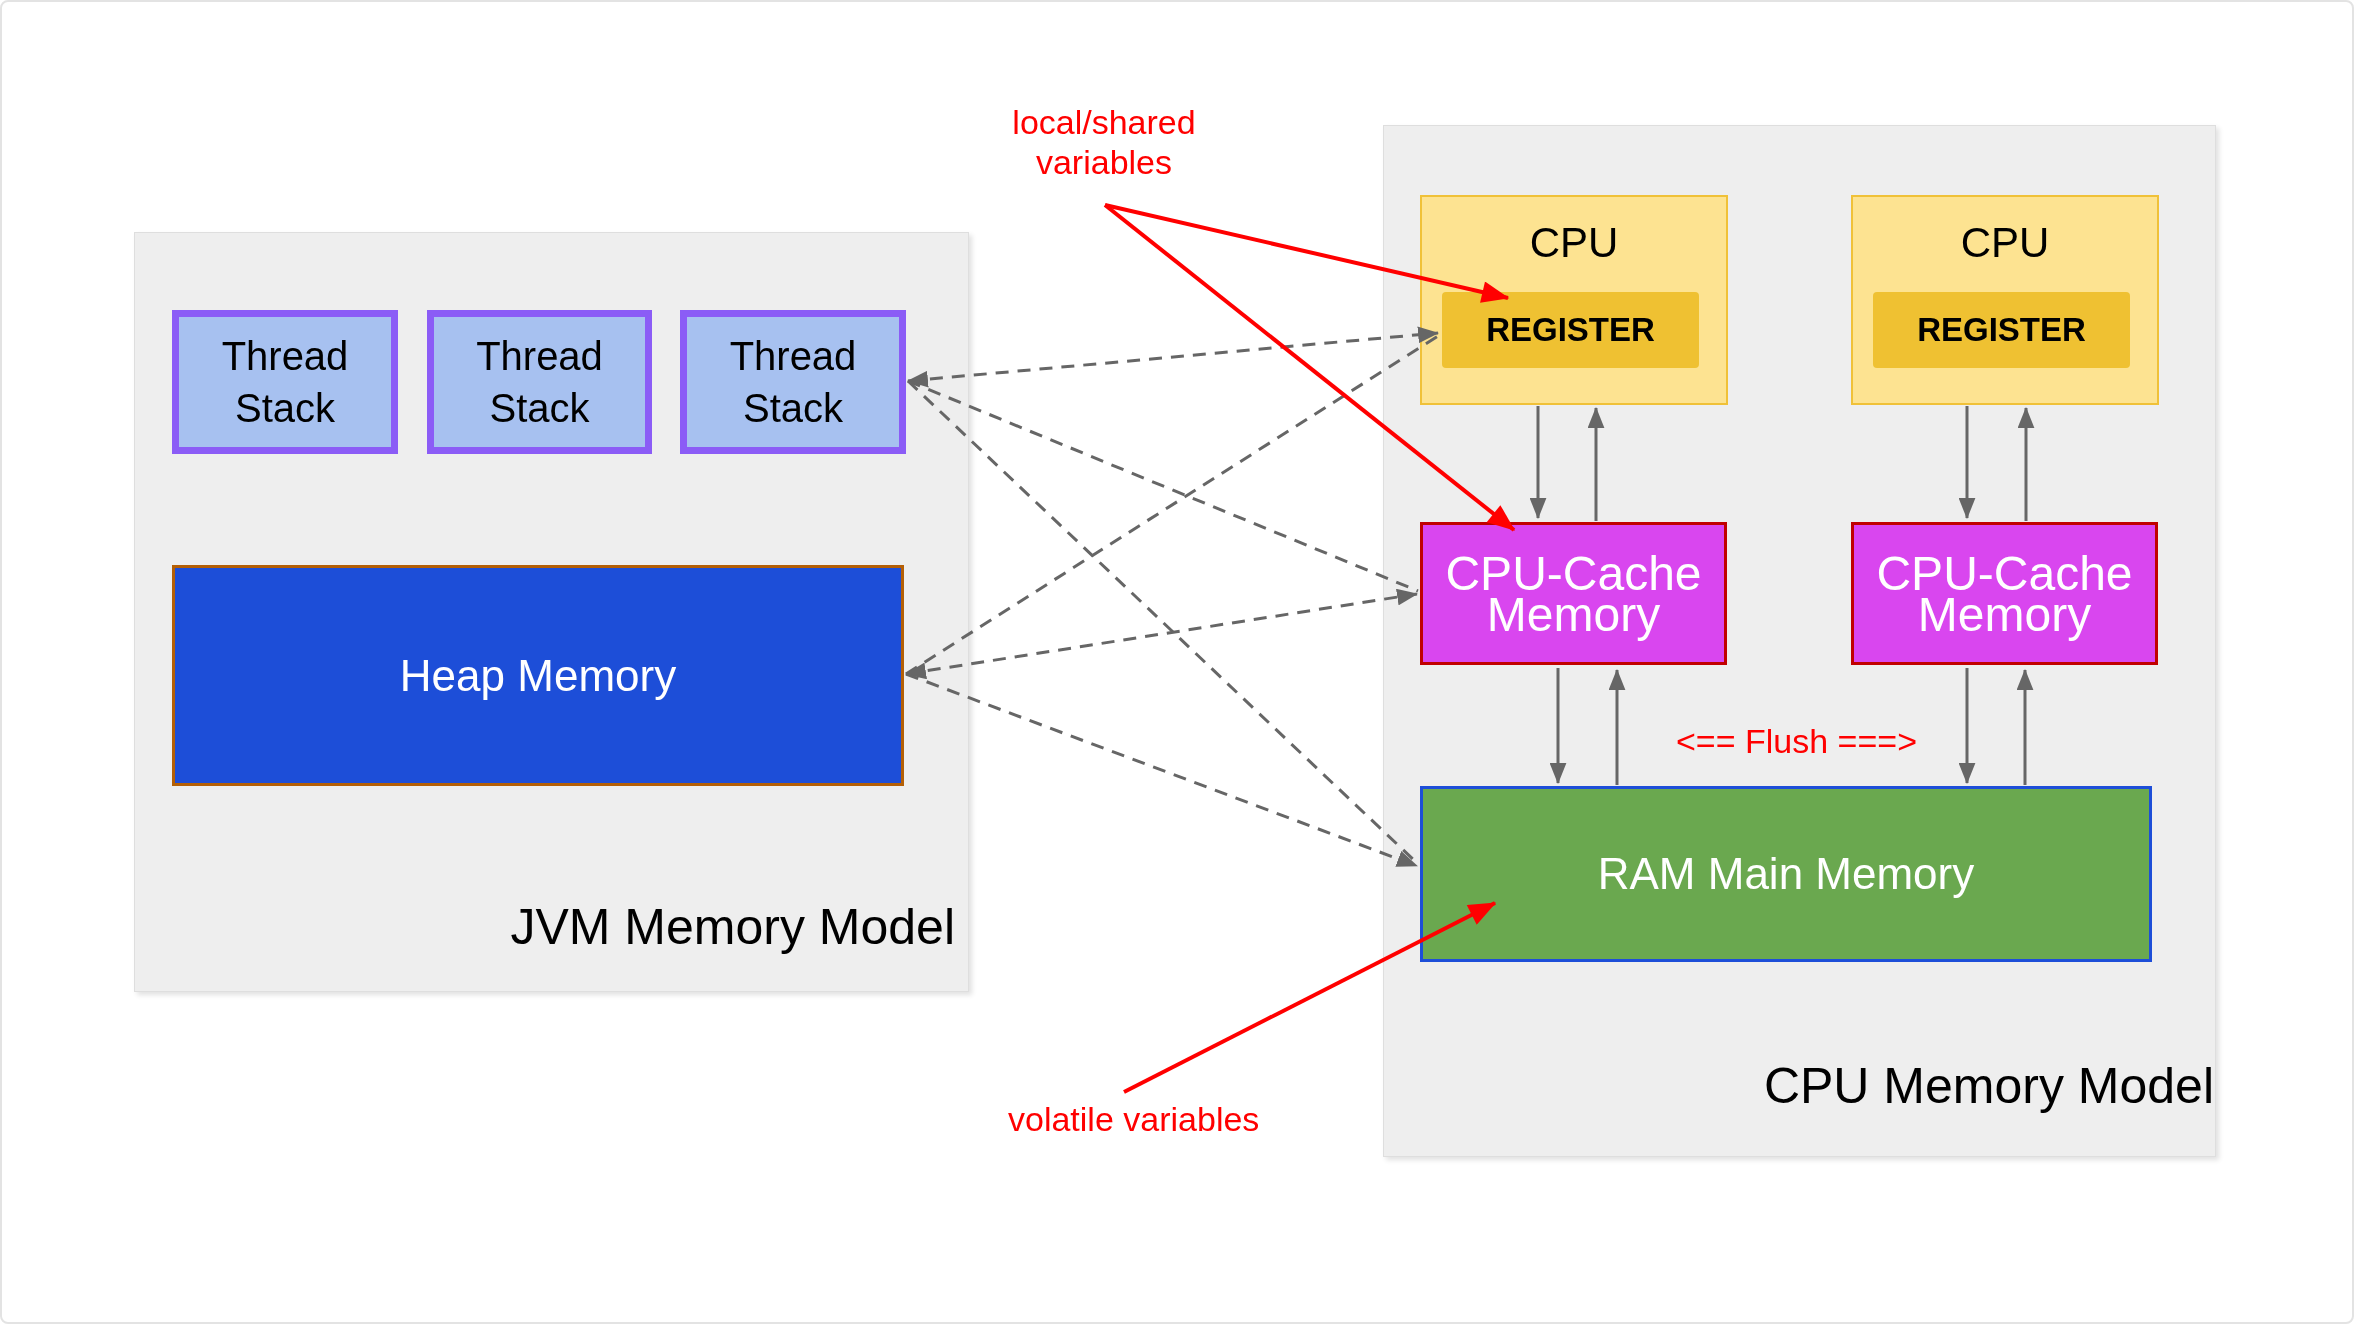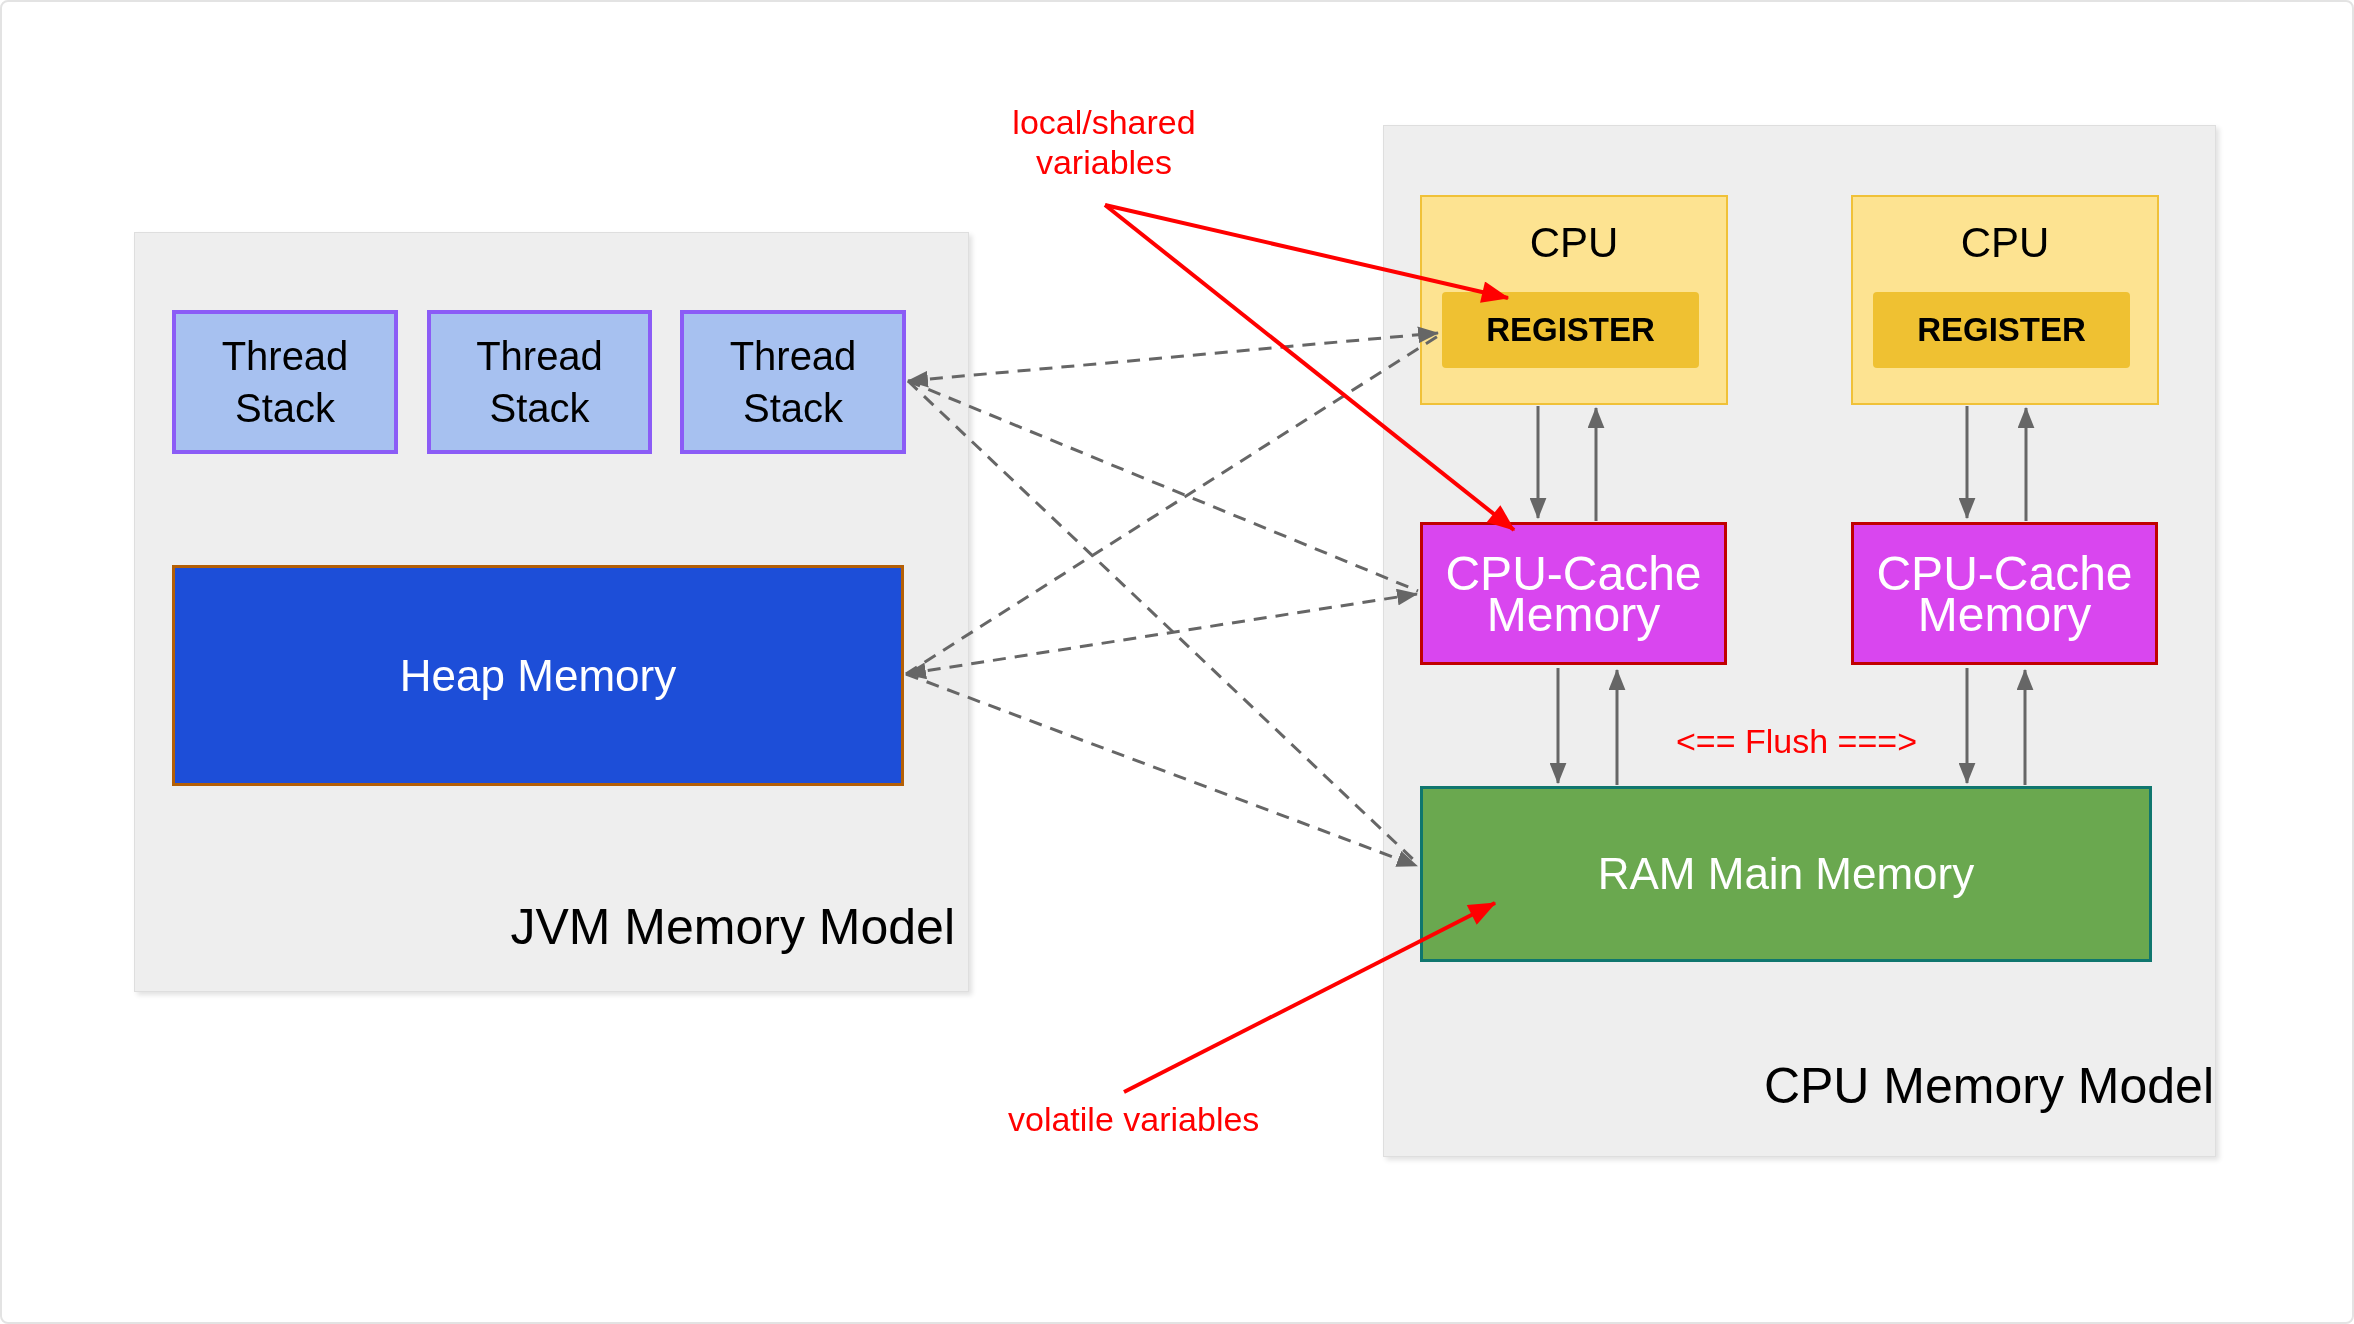--- a/index.html
+++ b/index.html
@@ -24,21 +24,21 @@
     position:absolute;
     box-sizing:border-box;
     display:flex;
     flex-direction:column;
     align-items:center;
     justify-content:center;
     text-align:center;
   }
   .ts{
     background:#a7c1f0;
-    border:4px solid #8b5cf6;
+    border:7px solid #8b5cf6;
     font-size:40px;
     line-height:52px;
   }
   .heap{
     background:#1d4ed8;
     border:3px solid #b45f06;
     color:#fff;
     font-size:44px;
   }
   .cpu{
@@ -58,21 +58,21 @@
   }
   .cache{
     background:#d946ef;
     border:3px solid #c00000;
     color:#fff;
     font-size:48px;
     line-height:41px;
   }
   .ram{
     background:#6aa84f;
-    border:3px solid #0f766e;
+    border:3px solid #1d4ed8;
     color:#fff;
     font-size:44px;
   }
   .panel-label{
     position:absolute;
     font-size:50px;
     line-height:1.15;
     color:#000;
     margin-left:25px;
   }

